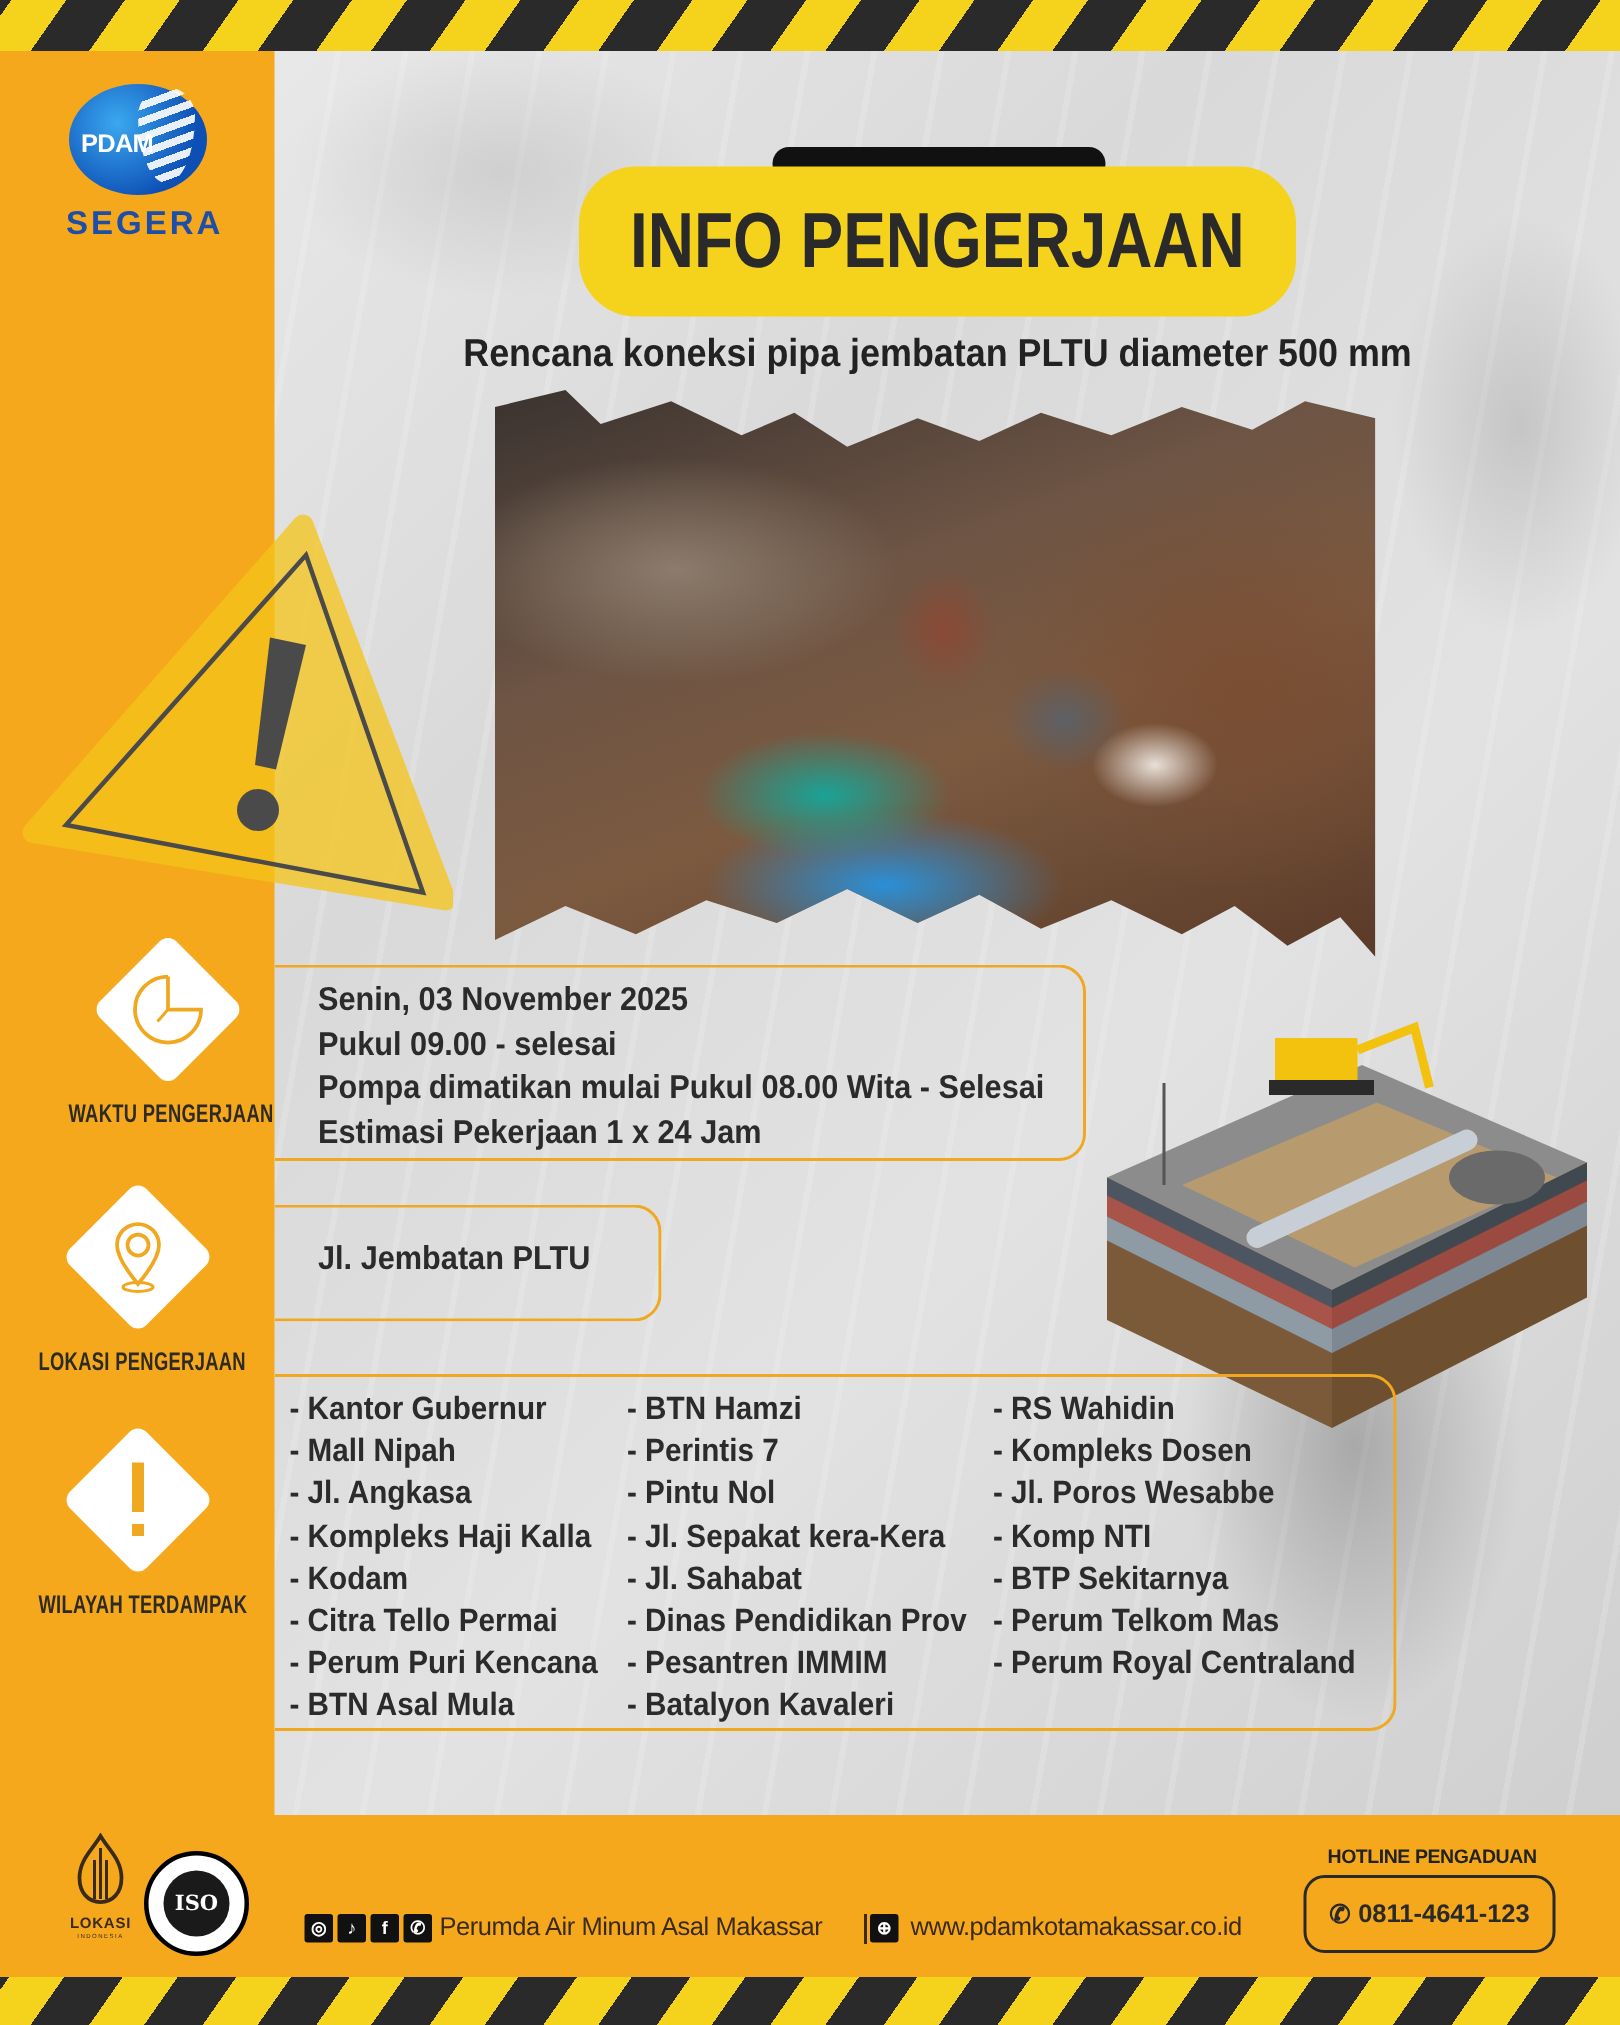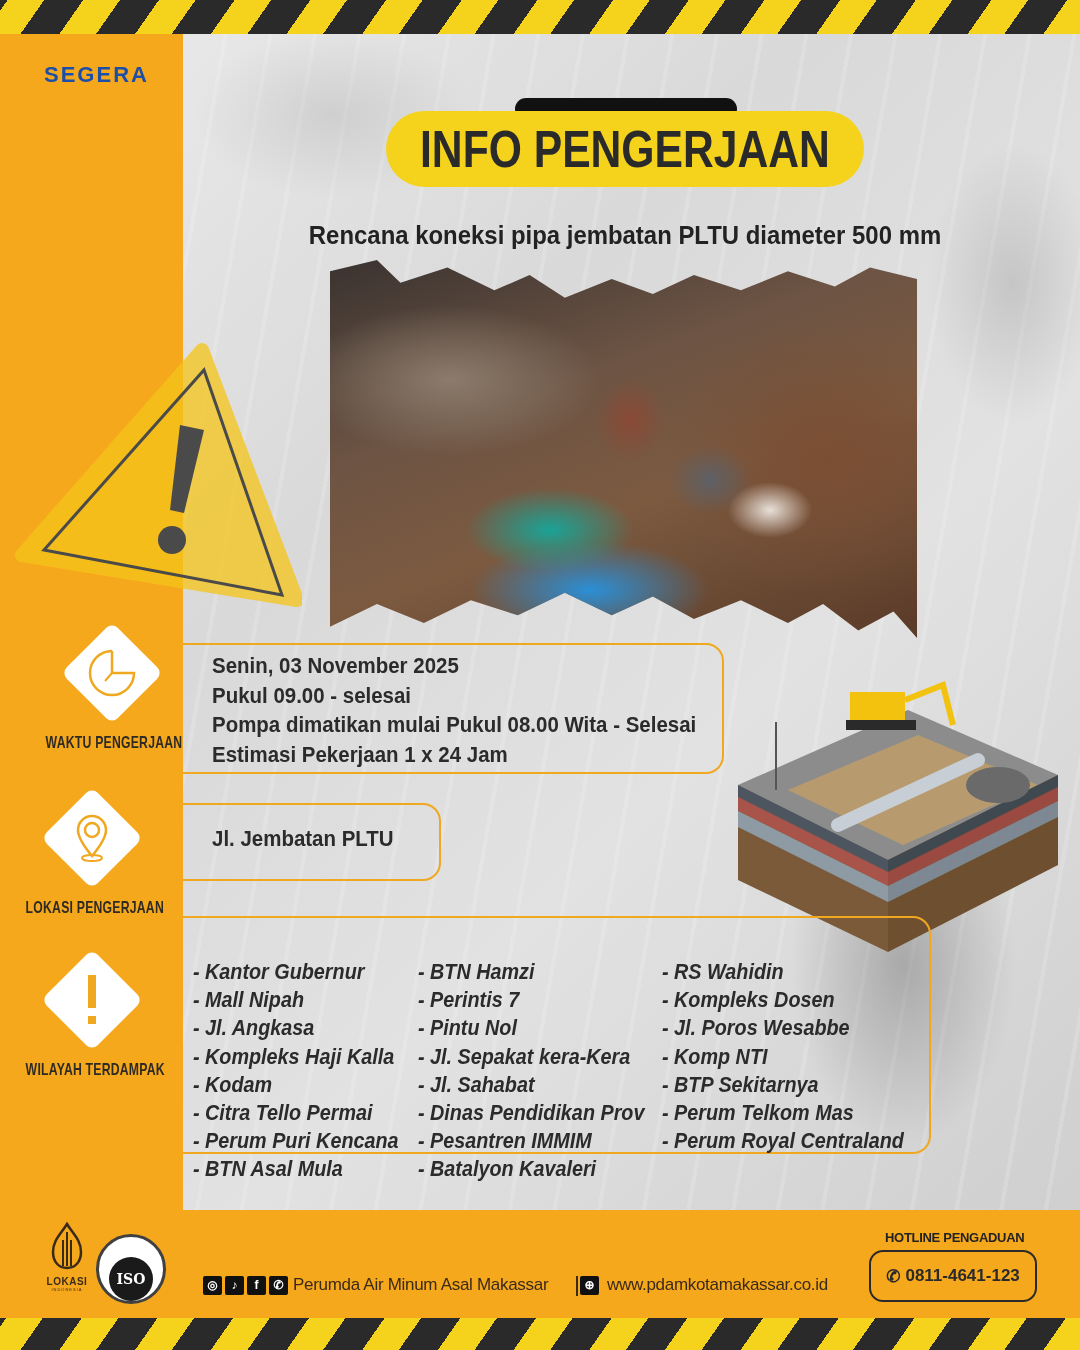--- a/index.html
+++ b/index.html
@@ -43,21 +43,21 @@
     border-radius: 50% 50% 50% 50% / 30% 30% 70% 70%; opacity: 0.9;
   }
   .logo-name { color: #1d4ea8; font-weight: bold; font-size: 22px; letter-spacing: 2px; margin-top: 6px; text-align: center; width: 100px; }
 
   
   .warn-triangle { position: absolute; left: 12px; top: 335px; width: 290px; height: 275px; }
 
   
   .title-tab { position: absolute; left: 515px; top: 98px; width: 222px; height: 22px; background: #111; border-radius: 11px; }
   .title-pill {
-    position: absolute; left: 386px; top: 111px; width: 478px; height: 76px;
+    position: absolute; left: 386px; top: 111px; width: 478px; height: 100px;
     background: #f5d21c; border-radius: 38px;
     display: flex; align-items: center; justify-content: center;
   }
   .title-pill span {
     font-family: "Liberation Sans", sans-serif; font-weight: bold; font-size: 52px;
     color: #2a2a2a; letter-spacing: 0px; transform: scaleX(0.82); white-space: nowrap;
   }
   .subtitle {
     position: absolute; left: 250px; top: 220px; width: 750px; text-align: center;
     font-size: 26px; font-weight: bold; color: #222; transform: scaleX(0.92);
@@ -95,35 +95,35 @@
   
   .box { position: absolute; border: 2.5px solid #f0a820; border-left: none; border-radius: 0 18px 18px 0; }
   .box-time { left: 183px; top: 643px; width: 541px; height: 131px; }
   .box-loc  { left: 183px; top: 803px; width: 258px; height: 78px; }
   .box-area { left: 183px; top: 916px; width: 748px; height: 238px; }
 
   .time-lines { position: absolute; left: 212px; top: 651px; }
   .time-lines div { font-size: 22px; font-weight: bold; color: #2b2b2b; line-height: 29.5px; transform-origin: left; transform: scaleX(0.93); white-space: nowrap; }
   .loc-text { position: absolute; left: 212px; top: 826px; font-size: 22px; font-weight: bold; color: #2b2b2b; transform-origin: left; transform: scaleX(0.93); white-space: nowrap; }
 
-  .area-col { position: absolute; top: 958px; font-style: italic; }
+  .area-col { position: absolute; top: 925px; }
   .area-col div { font-size: 21.5px; font-weight: bold; color: #2b2b2b; line-height: 28.2px; transform-origin: left; transform: scaleX(0.92); white-space: nowrap; }
   .col1 { left: 193px; } .col2 { left: 418px; } .col3 { left: 662px; }
 
   .note { position: absolute; left: 190px; top: 1158px; font-size: 14.5px; font-style: italic; color: #d01a2a; line-height: 22px; }
   .note div:nth-child(2) { padding-left: 7px; }
 
   
   .soil { position: absolute; left: 728px; top: 680px; width: 340px; height: 272px; }
 
   
   .halal { position: absolute; left: 38px; top: 1222px; width: 58px; text-align: center; }
   .halal .lbl { font-weight: bold; font-size: 10px; color: #3a2a1a; letter-spacing: 0.5px; }
   .halal .sub { font-size: 4px; color: #3a2a1a; letter-spacing: 1px; }
-  .iso { position: absolute; left: 96px; top: 1234px; width: 70px; height: 70px; border-radius: 50%; background: #fff; border: 3px solid #404040; display: flex; align-items: flex-end; justify-content: center; }
+  .iso { position: absolute; left: 96px; top: 1234px; width: 70px; height: 70px; border-radius: 50%; background: #fff; border: 3px solid #000000; display: flex; align-items: center; justify-content: center; }
   .iso-inner { width: 44px; height: 44px; border-radius: 50%; background: #1a1a1a; color: #fff; font-weight: bold; font-size: 14px; display: flex; align-items: center; justify-content: center; font-family: "DejaVu Serif", serif; }
 
   .social { position: absolute; left: 203px; top: 1275px; display: flex; align-items: center; gap: 3px; }
   .sicon { width: 19px; height: 19px; background: #111; color: #fff; font-size: 12px; display: flex; align-items: center; justify-content: center; border-radius: 2px; font-weight: bold; }
   .social-text { margin-left: 2px; font-size: 17px; color: #3a2a1a; letter-spacing: -0.3px; }
   .divider-v { position: absolute; left: 576px; top: 1276px; width: 2px; height: 20px; background: #3a2a1a; }
   .web { position: absolute; left: 580px; top: 1275px; display: flex; align-items: center; gap: 8px; }
   .web-text { font-size: 17px; color: #3a2a1a; letter-spacing: -0.3px; }
 
   .hotline-label { position: absolute; left: 873px; top: 1230px; font-weight: bold; font-size: 13px; color: #222; letter-spacing: -0.3px; padding-left: 12px; }
@@ -135,20 +135,24 @@
   }
 </style>
 </head>
 <body>
 
 <div class="stripes top"></div>
 <div class="sidebar"></div>
 <div class="main-panel"></div>
 
 <div class="logo">
+  <div class="logo-oval">
+    <span class="drop"></span>
+    <span class="pdam">PDAM</span>
+  </div>
   <div class="logo-name">SEGERA</div>
 </div>
 
 <svg class="warn-triangle" viewBox="0 0 290 275">
   <polygon points="190,15 285,265 10,220" fill="#f5c518" opacity="0.75" stroke="#f5c518" stroke-width="14" stroke-linejoin="round"></polygon>
   <polygon points="192,35 270,260 32,215" fill="none" stroke="#4a4a4a" stroke-width="3"></polygon>
   <polygon points="168,90 192,95 172,178 158,175" fill="#4a4a4a"></polygon>
   <circle cx="160" cy="205" r="14" fill="#4a4a4a"></circle>
 </svg>
 

